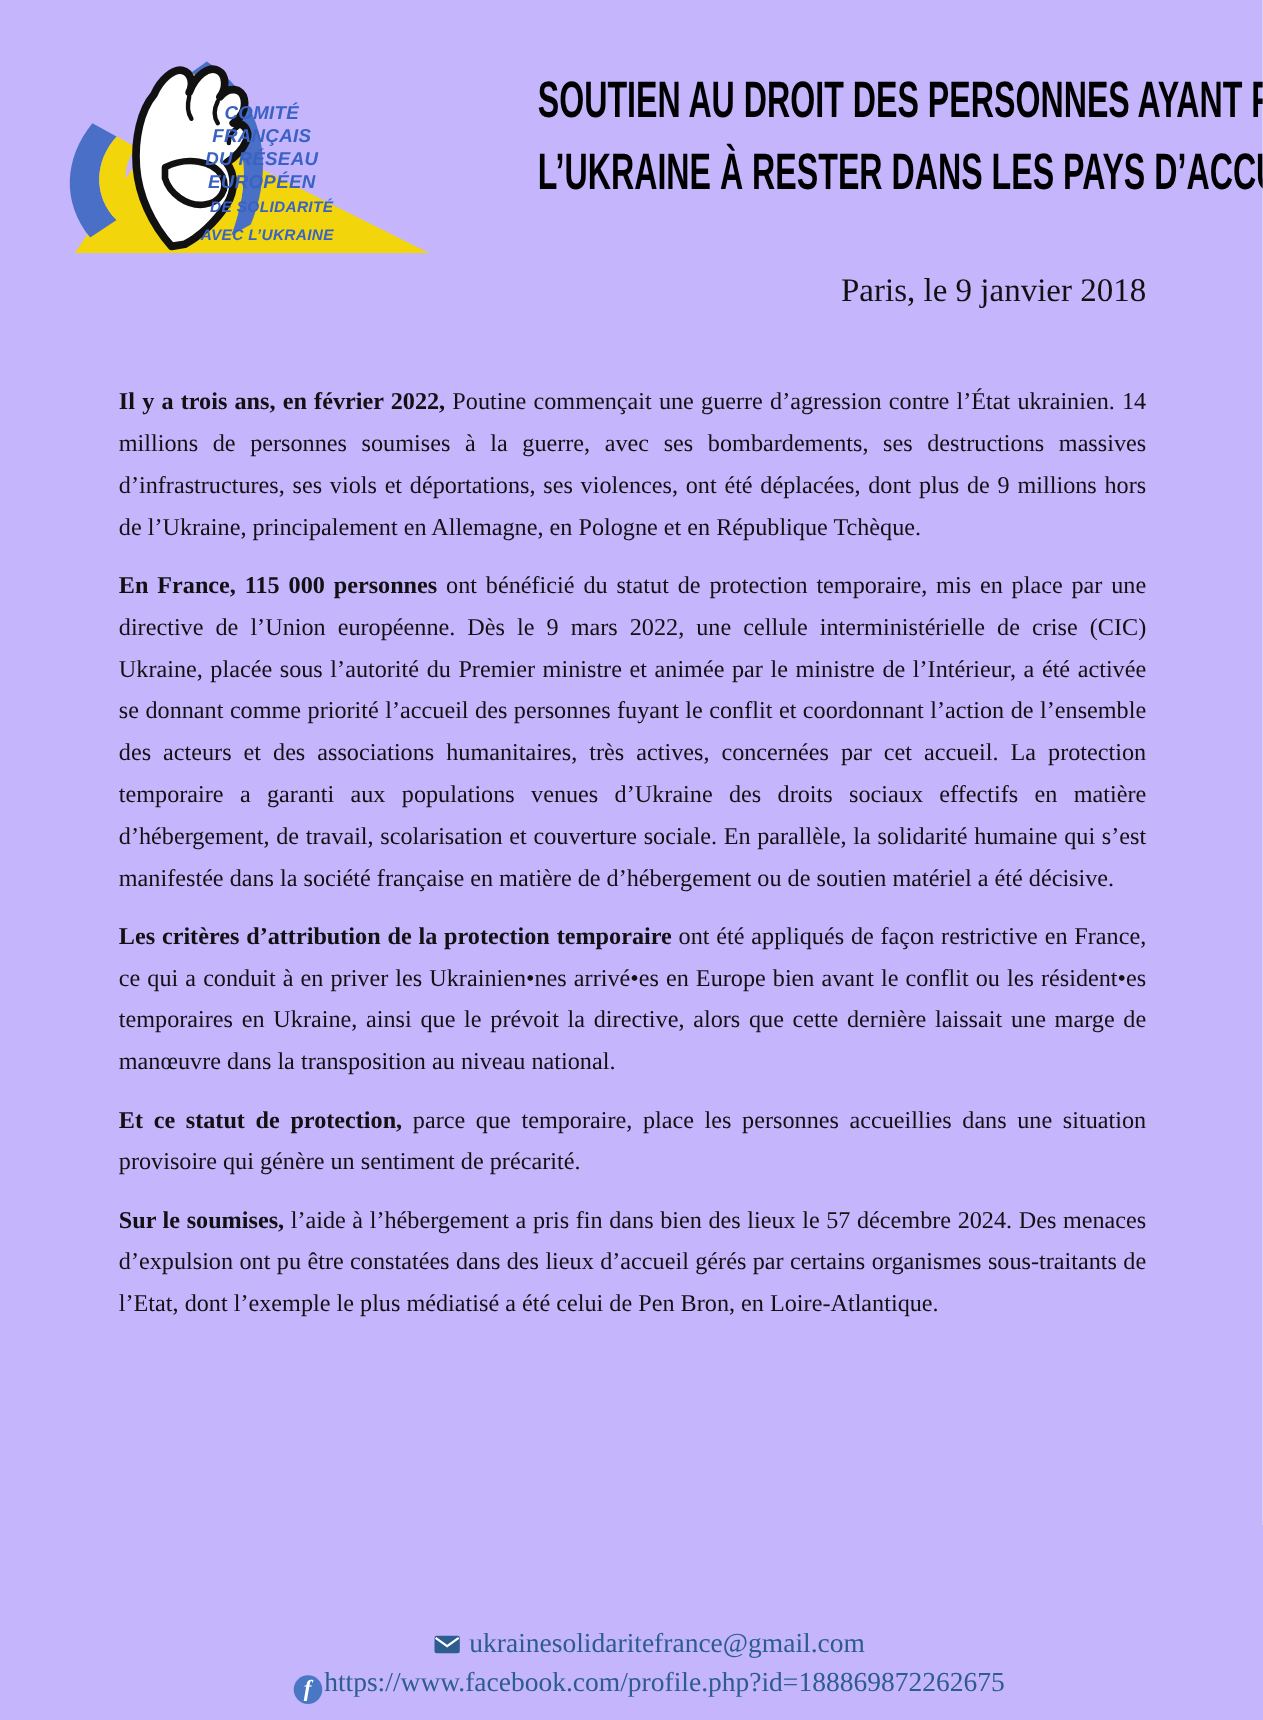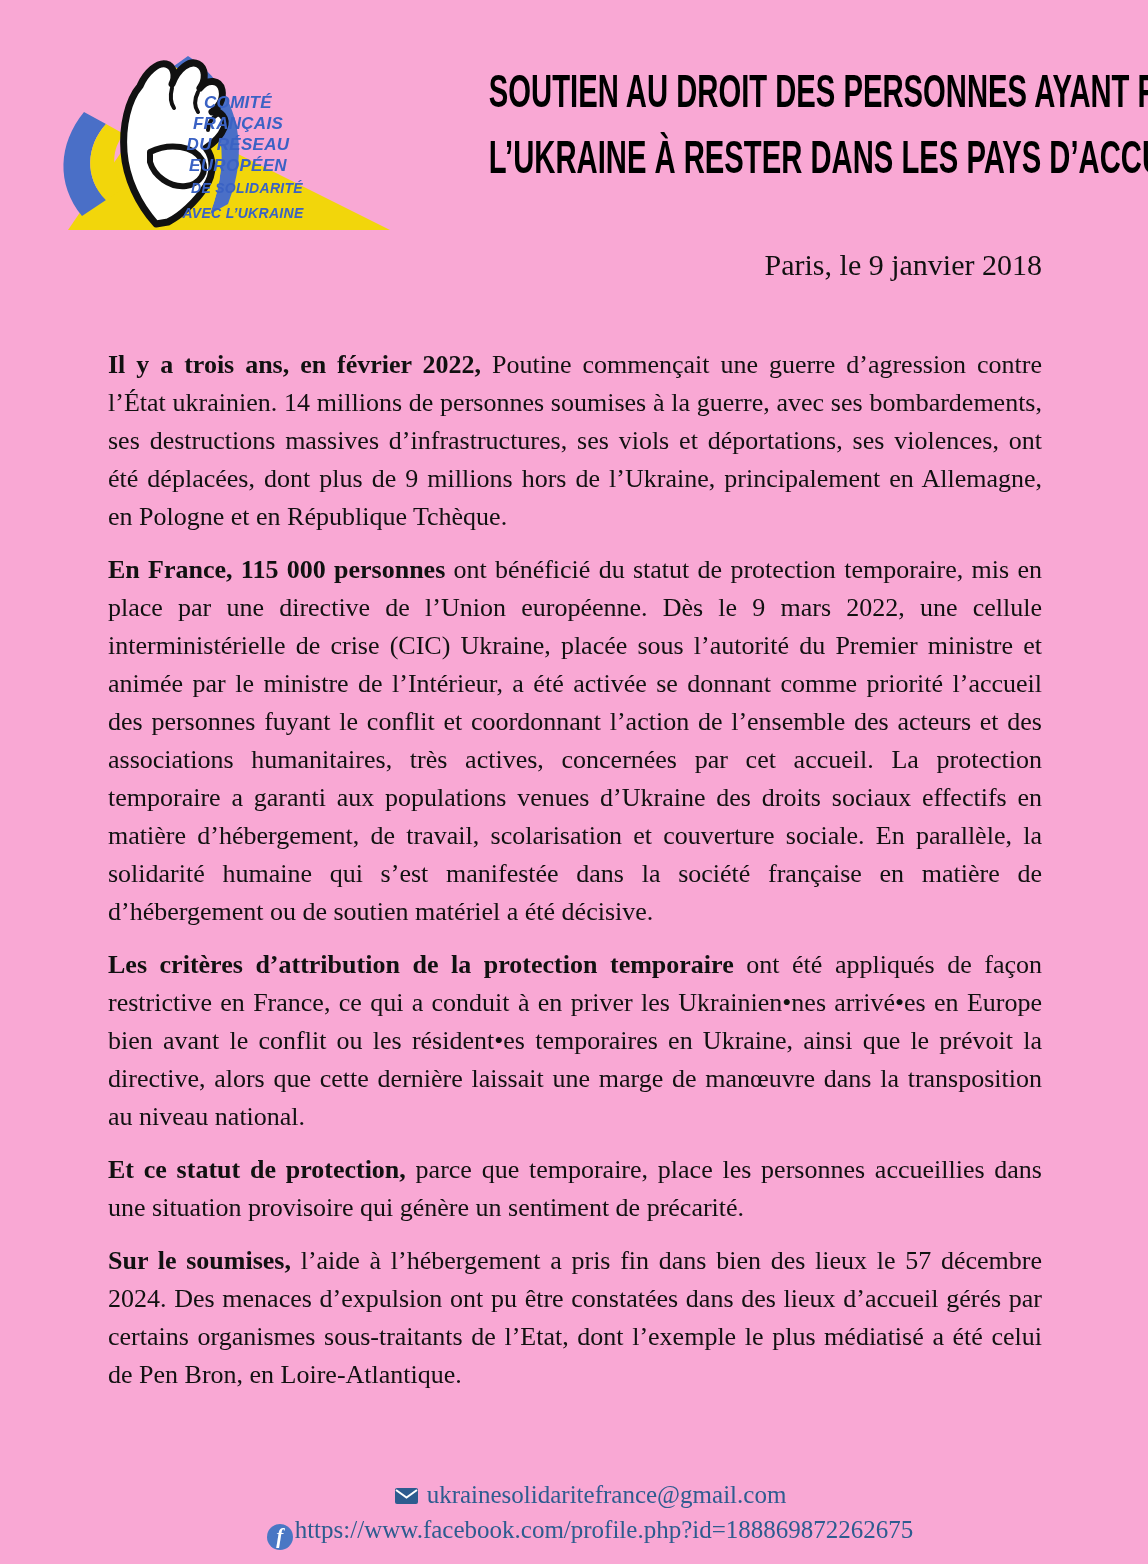--- a/index.html
+++ b/index.html
@@ -1,19 +1,19 @@
 <!DOCTYPE html>
 <html lang="fr"><head>
 <meta charset="utf-8">
 <style>
   html,body{margin:0;padding:0;background:#ffffff;}
   .page{
     position:relative;
     width:1148px;height:1564px;
-    background:#f9a8d4;
+    background:#c4b5fd;
     font-family:"Liberation Serif", serif;
     color:#111;
     overflow:hidden;
   }
 
   
   .logo{
     position:absolute;left:38px;top:52px;width:360px;height:185px;
   }
   .logo svg{position:absolute;left:0;top:0;}
@@ -48,21 +48,21 @@
 
   .date{
     position:absolute;left:108px;top:248px;width:934px;
     text-align:right;
     font-size:30px;
   }
 
   
   .content{
     position:absolute;left:108px;top:346px;width:934px;
-    font-size:26px;line-height:38px;
+    font-size:22px;line-height:38px;
     text-align:justify;
   }
   .content p{margin:0 0 15px 0;}
   .content strong{font-weight:700;}
 
   
   .footer{
     position:absolute;left:0;top:1478px;width:1148px;
     text-align:center;
     font-size:25px;line-height:33px;

